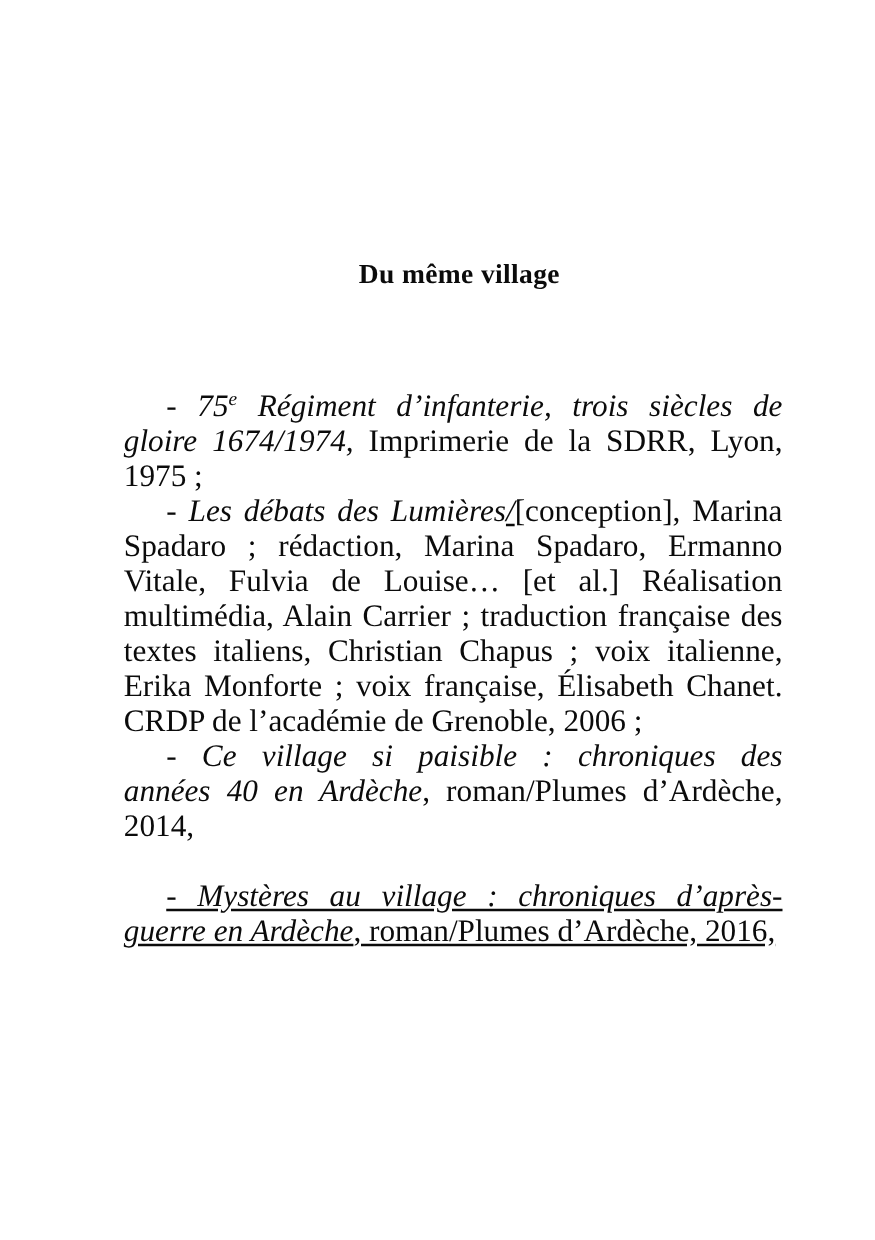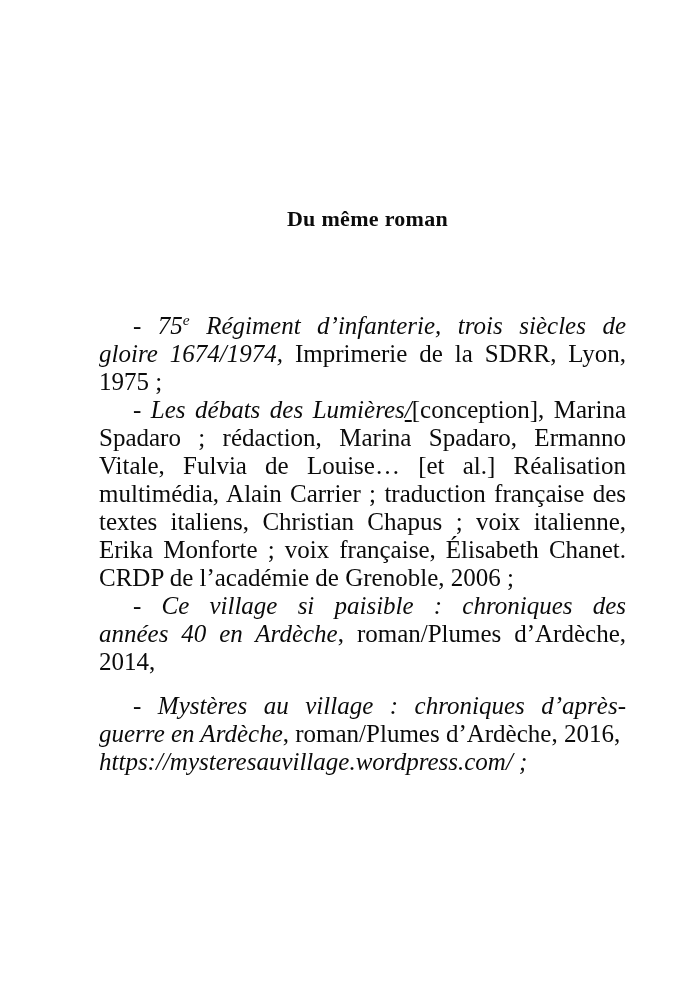--- a/index.html
+++ b/index.html
@@ -37,39 +37,40 @@
     line-height: 28px;
     text-align: justify;
     color: #0b0b0b;
   }
   p.entry {
     margin: 0;
     padding: 0;
     text-indent: 34px;
   }
   p.entry.gap {
-    margin-top: 16px;
+    margin-top: 28px;
+    text-decoration: underline;
   }
   .it { font-style: italic; }
   .rm { font-style: normal; }
   .sup {
     font-style: italic;
     font-size: 0.62em;
     vertical-align: super;
     line-height: 0;
   }
   .ul {
     font-style: italic;
     text-decoration: underline;
   }
 </style>
 </head>
 <body>
 
 <main class="page">
-  <h1 class="title">Du même roman</h1>
+  <h1 class="title">Du même village</h1>
   <section class="body">
       <p class="entry"><span class="it">- 75</span><span class="sup">e</span><span class="it"> Régiment d’infanterie, trois siècles de gloire 1674/1974, </span><span class="rm">Imprimerie de la SDRR, Lyon, 1975&nbsp;;</span></p>
       <p class="entry"><span class="it">- Les débats des Lumières</span><span class="ul">/</span><span class="rm">[conception], Marina Spadaro&nbsp;; rédaction, Marina Spadaro, Ermanno Vitale, Fulvia de Louise… [et al.] Réalisation multimédia, Alain Carrier&nbsp;; traduction française des textes italiens, Christian Chapus&nbsp;; voix italienne, Erika Monforte&nbsp;; voix française, Élisabeth Chanet. CRDP de l’académie de Grenoble, 2006&nbsp;;</span></p>
       <p class="entry"><span class="it">- Ce village si paisible&nbsp;: chroniques des années&nbsp;40 en Ardèche</span><span class="rm">, roman/Plumes d’Ardèche, 2014,</span><br></p>
-      <p class="entry gap"><span class="it">- Mystères au village&nbsp;: chroniques d’après-guerre en Ardèche</span><span class="rm">, roman/Plumes d’Ardèche, 2016,</span><br><span class="it">https://mysteresauvillage.wordpress.com/&nbsp;;</span></p>
+      <p class="entry gap"><span class="it">- Mystères au village&nbsp;: chroniques d’après-guerre en Ardèche</span><span class="rm">, roman/Plumes d’Ardèche, 2016,</span><br></p>
     </section>
 </main>
 
 </body></html>

